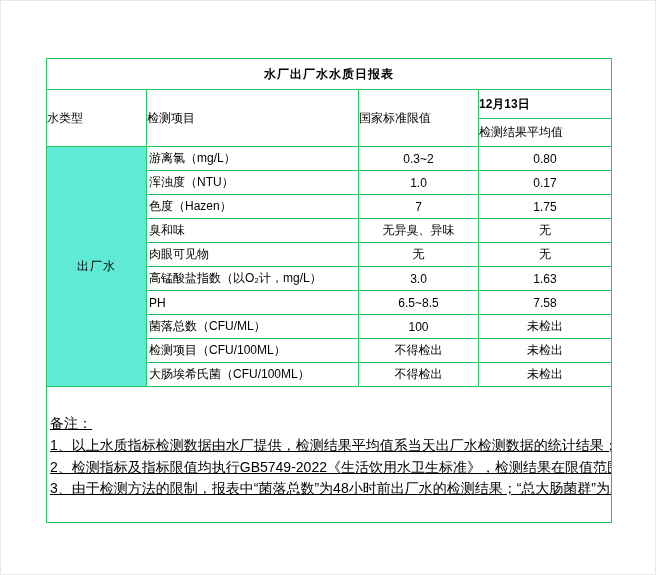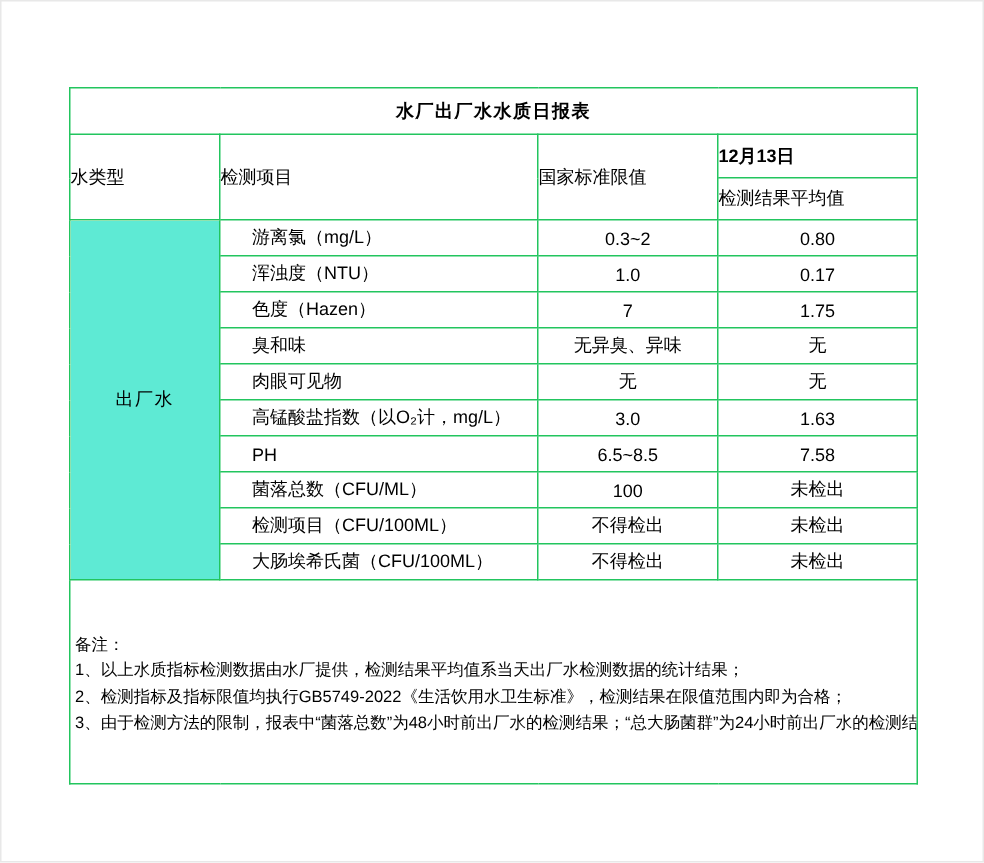--- a/index.html
+++ b/index.html
@@ -46,34 +46,35 @@
   }
   td.watertype-cell {
     background: #5eead4;
     text-align: center;
     font-size: 13px;
     letter-spacing: 1px;
   }
   tr.data-row td { height: 24px; }
   td.item-cell {
     text-align: left;
-    padding-left: 21px;
+    padding-left: 2px;
     margin-top: 25px;
   }
   td.val-cell { text-align: center; }
   td.notes-cell {
     height: 136px;
     vertical-align: top;
     padding: 4px 3px 0 3px;
     white-space: normal;
   }
   .note-line {
-    font-size: 11px;
+    font-size: 14px;
     line-height: 1.55;
     text-align: justify;
+    text-decoration: underline;
   }
 </style>
 </head>
 <body>
 
 <table class="report">
   <colgroup>
     <col style="width:100px">
     <col style="width:212px">
     <col style="width:120px">

